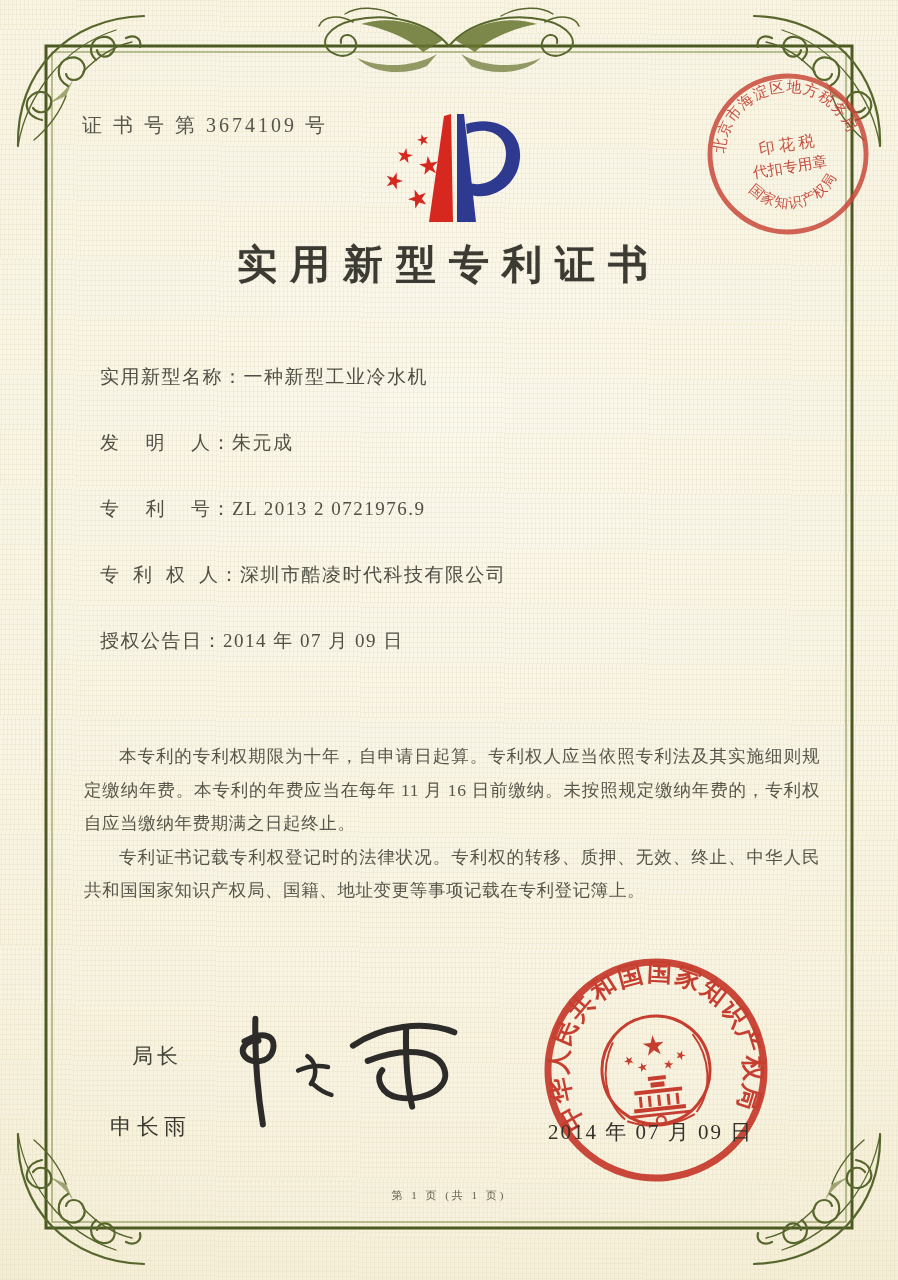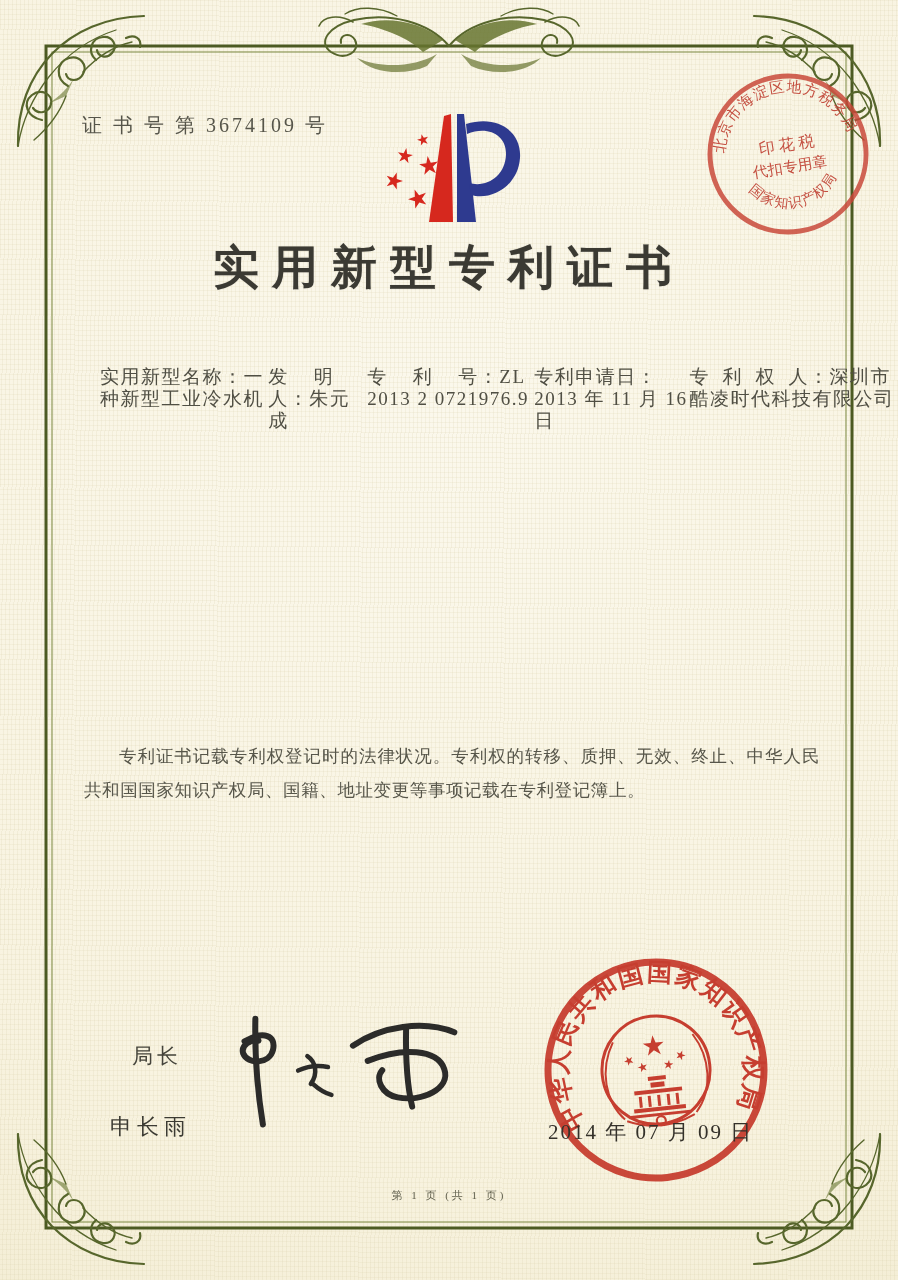--- a/index.html
+++ b/index.html
@@ -12,24 +12,24 @@
       radial-gradient(circle at 50% 32%, #fbf8ec 0%, #f8f3e0 75%, #f4eed6 100%);
   }
   .border-svg{position:absolute;left:0;top:0;pointer-events:none;}
   .cert-no{
     position:absolute;left:82px;top:112px;font-size:20px;letter-spacing:3px;
     color:#56554a;white-space:pre-wrap;
   }
   .logo{position:absolute;left:330px;top:88px;}
   .title{
     position:absolute;left:0;top:237px;width:100%;text-align:center;
-    font-size:46px;font-weight:600;letter-spacing:13px;color:#3b3a33;
+    font-size:40px;font-weight:600;letter-spacing:13px;color:#3b3a33;
     text-shadow:0 0 1px rgba(59,58,51,.35);
   }
-  .fields{position:absolute;left:100px;top:366px;display:flex;flex-direction:row;row-gap:44px;}
+  .fields{position:absolute;left:100px;top:366px;display:flex;flex-direction:column;row-gap:44px;}
   .field-row{font-size:19px;color:#504f44;letter-spacing:1.5px;white-space:pre-wrap;line-height:22px;}
   .flabel{white-space:pre-wrap;}
   .fvalue{white-space:pre-wrap;}
   .body-text{
     position:absolute;left:84px;top:740px;width:736px;
     font-size:17.5px;line-height:33.5px;color:#57564a;letter-spacing:0.6px;
     text-align:justify;
   }
   .body-text p{margin:0;text-indent:2em;}
   .signer-title{position:absolute;left:112px;top:1042px;font-size:21px;letter-spacing:4px;color:#44433a;font-family:"Liberation Sans","DejaVu Sans",sans-serif;margin-left:20px;}
@@ -100,25 +100,26 @@
       <path d="M136,36 C168,26 192,44 190,70 C188,99 160,113 141,107 L139,95 C157,100 175,88 176,67 C177,47 158,37 137,46 Z"></path>
     </g>
   </svg>
 
   <div class="title">实用新型专利证书</div>
 
   <div class="fields">
     <div class="field-row"><span class="flabel">实用新型名称：</span><span class="fvalue">一种新型工业冷水机</span></div>
     <div class="field-row"><span class="flabel">发    明    人：</span><span class="fvalue">朱元成</span></div>
     <div class="field-row"><span class="flabel">专    利    号：</span><span class="fvalue">ZL 2013 2 0721976.9</span></div>
-    <div class="field-row"><span class="flabel">专利申请日：</span><span class="fvalue">2013 年 11 月 16 日</span></div>
     <div class="field-row"><span class="flabel">专  利  权  人：</span><span class="fvalue">深圳市酷凌时代科技有限公司</span></div>
+    <div class="field-row"><span class="flabel">授权公告日：</span><span class="fvalue">2014 年 07 月 09 日</span></div>
   </div>
 
   <div class="body-text">
+    <p>本专利的专利权期限为十年，自申请日起算。专利权人应当依照专利法及其实施细则规定缴纳年费。本专利的年费应当在每年 11 月 16 日前缴纳。未按照规定缴纳年费的，专利权自应当缴纳年费期满之日起终止。</p>
     <p>专利证书记载专利权登记时的法律状况。专利权的转移、质押、无效、终止、中华人民共和国国家知识产权局、国籍、地址变更等事项记载在专利登记簿上。</p>
   </div>
 
   <div class="signer-title">局长</div>
   <div class="signer-name">申长雨</div>
 
   <svg class="signature" width="270" height="130" viewBox="0 0 270 130">
     <g fill="none" stroke="#1b1b1b" stroke-width="6" stroke-linecap="round" opacity="0.92">
       <path d="M34,34 C54,24 66,30 62,44 C58,58 36,58 32,46 C30,38 40,32 48,34"></path>
       <path d="M46,12 C44,40 44,82 48,118"></path>

